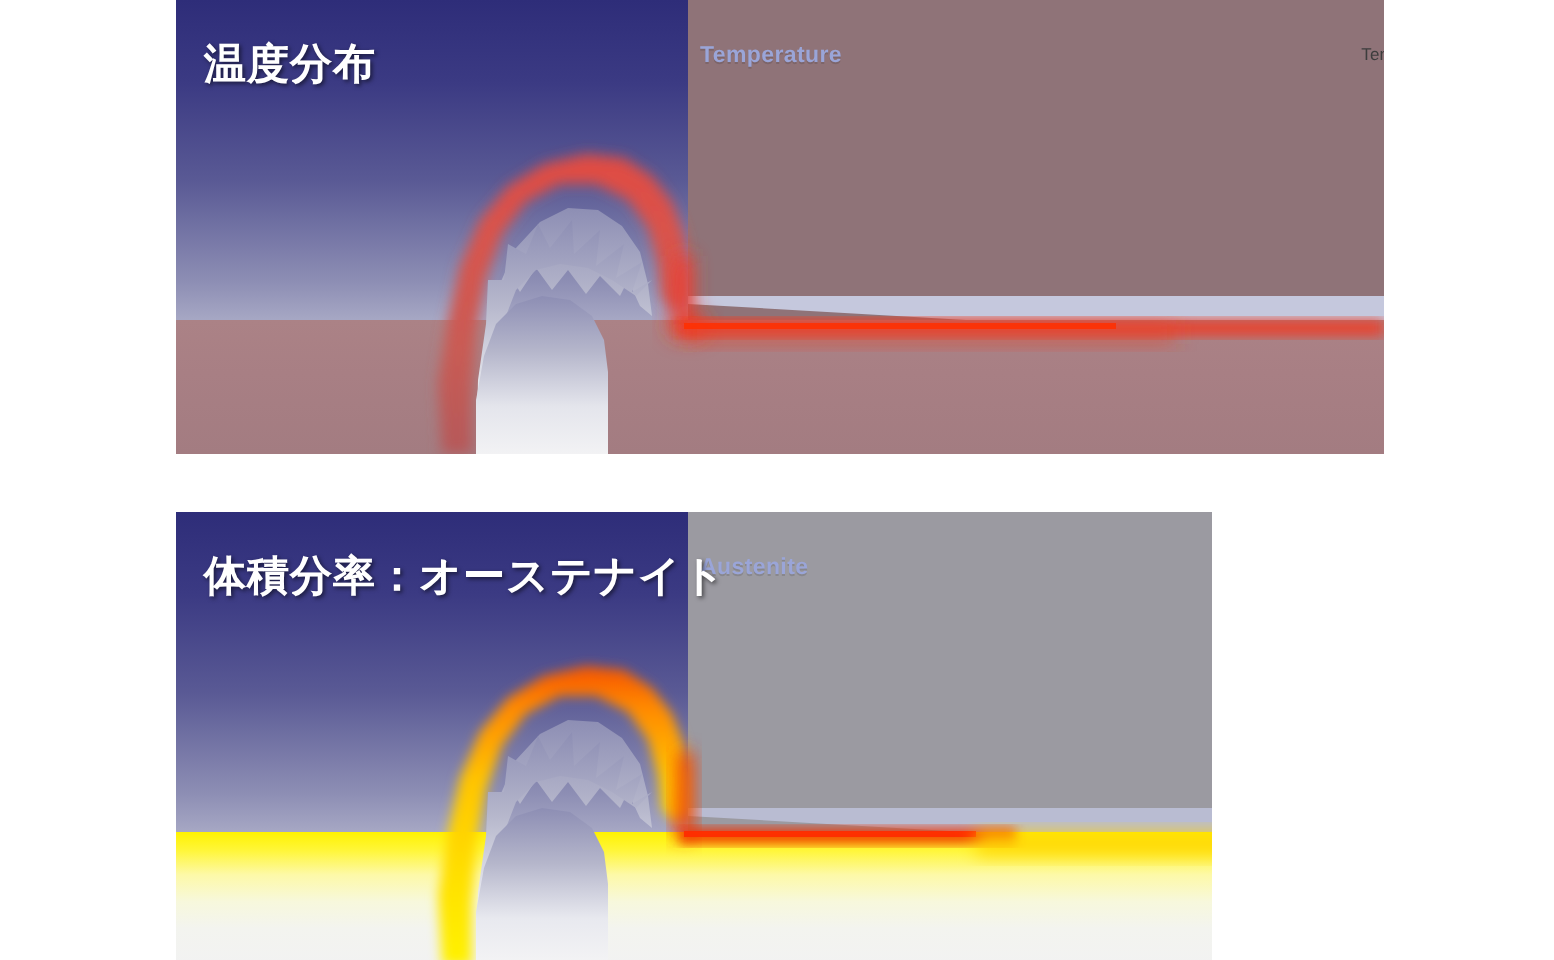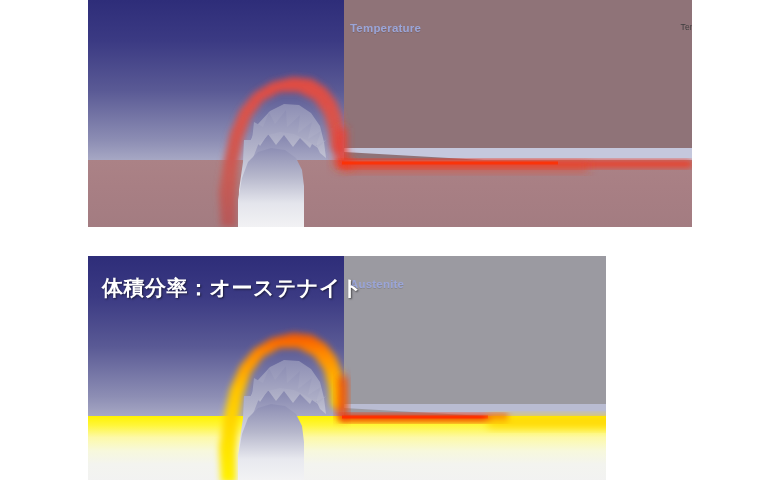--- a/index.html
+++ b/index.html
@@ -138,20 +138,21 @@
 
       <path d="M254,161.5 L470,161.5 L470,164.5 L254,164.5 Z" fill="#ff2f00" opacity="0.85"></path>
     </svg>
 
     <div class="ds-label" style="left:262px;top:22px;text-align:center;">Temperature</div>
 
     <div class="cbar-title" style="left:516px;top:22px;width:140px;text-align:right;">Temperature (C)</div>
     <div class="cbar-tick" style="left:596px;top:32px;width:58px;">1300</div>
     <div class="cbar-tick" style="left:596px;top:172px;width:58px;">20.0</div>
 
+    <div class="caption" style="left:14px;top:18px;">温度分布</div>
   </div>
 
   <div class="panel" id="panel-austenite">
 
     <div class="bg-grad bg-aus"></div>
 
     <div class="block block-aus"></div>
 
     <svg class="wedge" viewBox="0 0 348 24" preserveAspectRatio="none">
       <polygon points="0,0 348,0 348,24 0,4" fill="#b9bcd2"></polygon>

